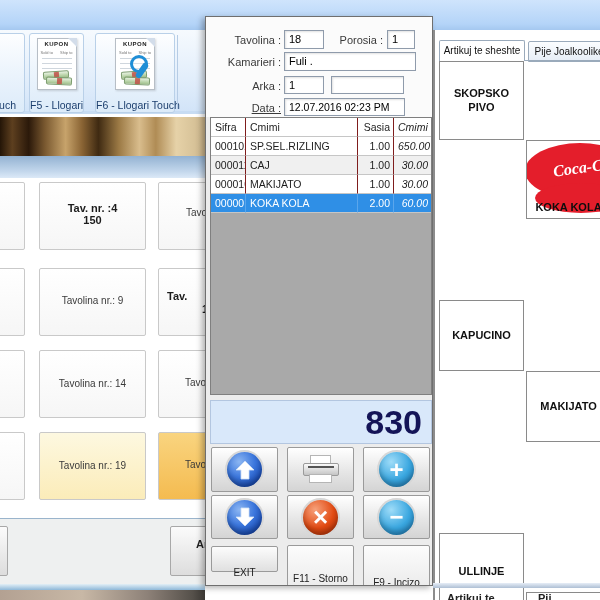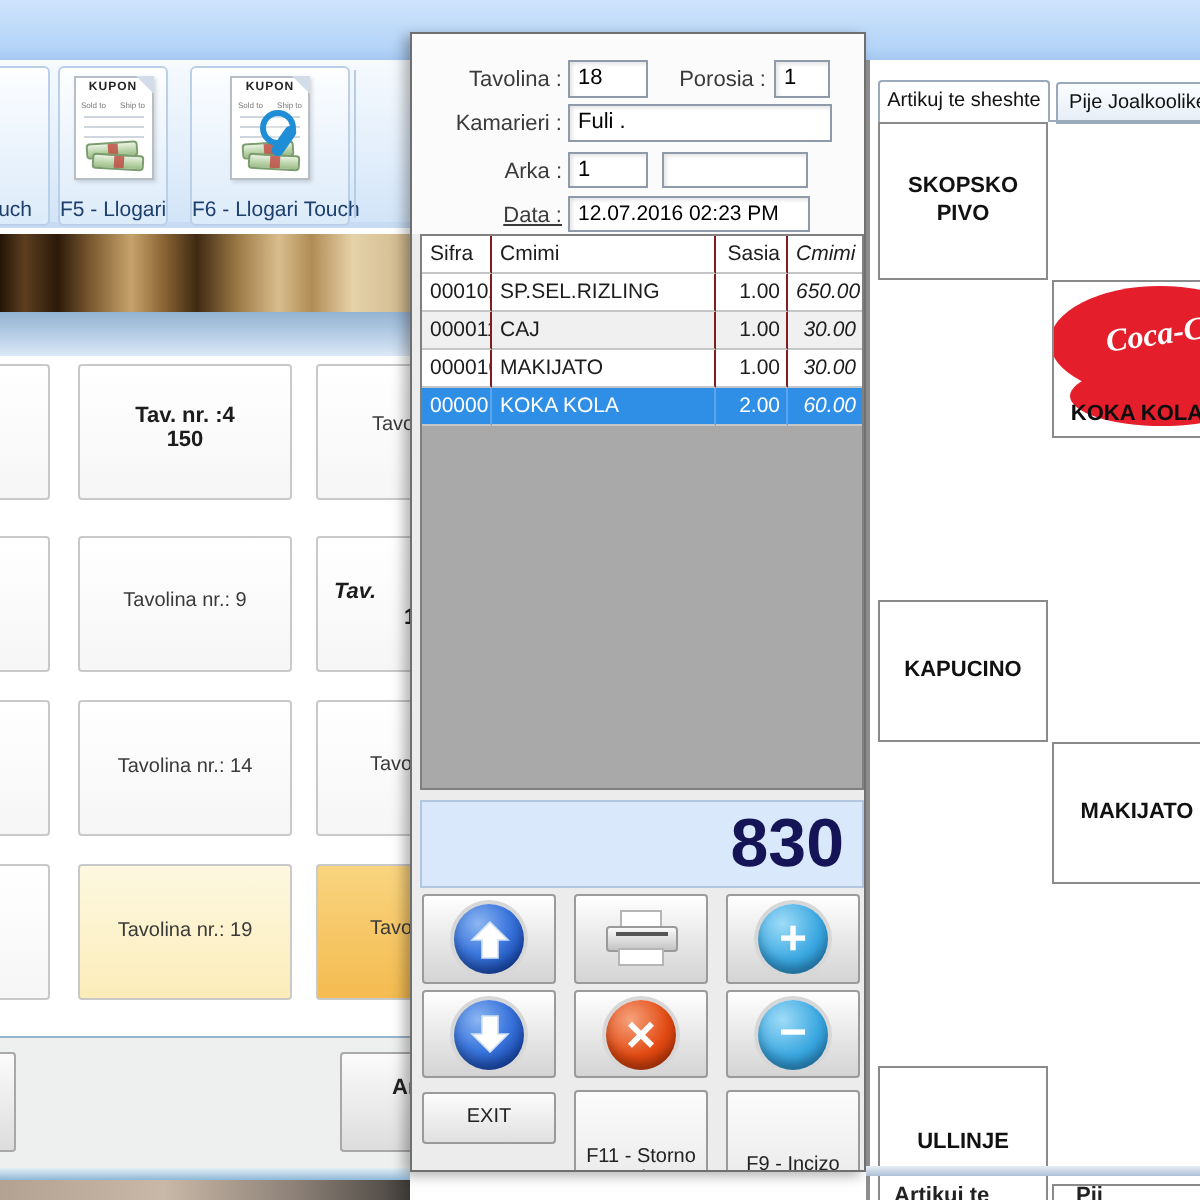--- a/index.html
+++ b/index.html
@@ -186,21 +186,21 @@
     <div class="tbl-label bold">150</div>
   </div>
   <div class="s tbl-btn" style="left:158px; top:182px; width:107px; height:68px;"></div>
   <span class="s tbl-label" style="left:186px; top:207px;">Tavol</span>
 
   <div class="s tbl-btn" style="left:-80px; top:268px; width:105px; height:68px;"></div>
   <div class="s tbl-btn" style="left:39px; top:268px; width:107px; height:68px;">
     <div class="tbl-label" style="margin-top:26px;">Tavolina nr.: 9</div>
   </div>
   <div class="s tbl-btn" style="left:158px; top:268px; width:107px; height:68px;"></div>
-  <span class="s tbl-label bold" style="left:167px; top:290px;font-style:italic;">Tav.</span>
+  <span class="s tbl-label bold" style="left:167px; top:290px;">Tav.</span>
   <span class="s tbl-label bold" style="left:202px; top:303px;">1</span>
 
   <div class="s tbl-btn" style="left:-80px; top:350px; width:105px; height:68px;"></div>
   <div class="s tbl-btn" style="left:39px; top:350px; width:107px; height:68px;">
     <div class="tbl-label" style="margin-top:27px;">Tavolina nr.: 14</div>
   </div>
   <div class="s tbl-btn" style="left:158px; top:350px; width:107px; height:68px;"></div>
   <span class="s tbl-label" style="left:185px; top:377px;">Tavoli</span>
 
   <div class="s tbl-btn" style="left:-80px; top:432px; width:105px; height:68px;"></div>
@@ -303,21 +303,21 @@
           <span class="glyph" style="font-size:26px;">×</span>
         </div>
     </div>
     <div class="s act-btn" style="left:157px; top:478px; height:44px;">
       <div class="circ circ-light">
           <span class="glyph">−</span>
         </div>
     </div>
 
     <div class="s gray-btn" style="left:5px; top:529px; width:67px; height:26px;">
-      <div class="gbtn-label" style="margin-top:6px;">EXIT</div>
+      <div class="gbtn-label" style="margin-top:20px;">EXIT</div>
     </div>
     <div class="s gray-btn" style="left:81px; top:528px; width:67px; height:72px;">
       <div class="gbtn-label" style="margin-top:27px;">F11 - Storno</div>
       <div class="gbtn-label">Incizo</div>
     </div>
     <div class="s gray-btn" style="left:157px; top:528px; width:67px; height:72px;">
       <div class="gbtn-label" style="margin-top:31px;">F9 - Incizo</div>
     </div>
   </div>
 

